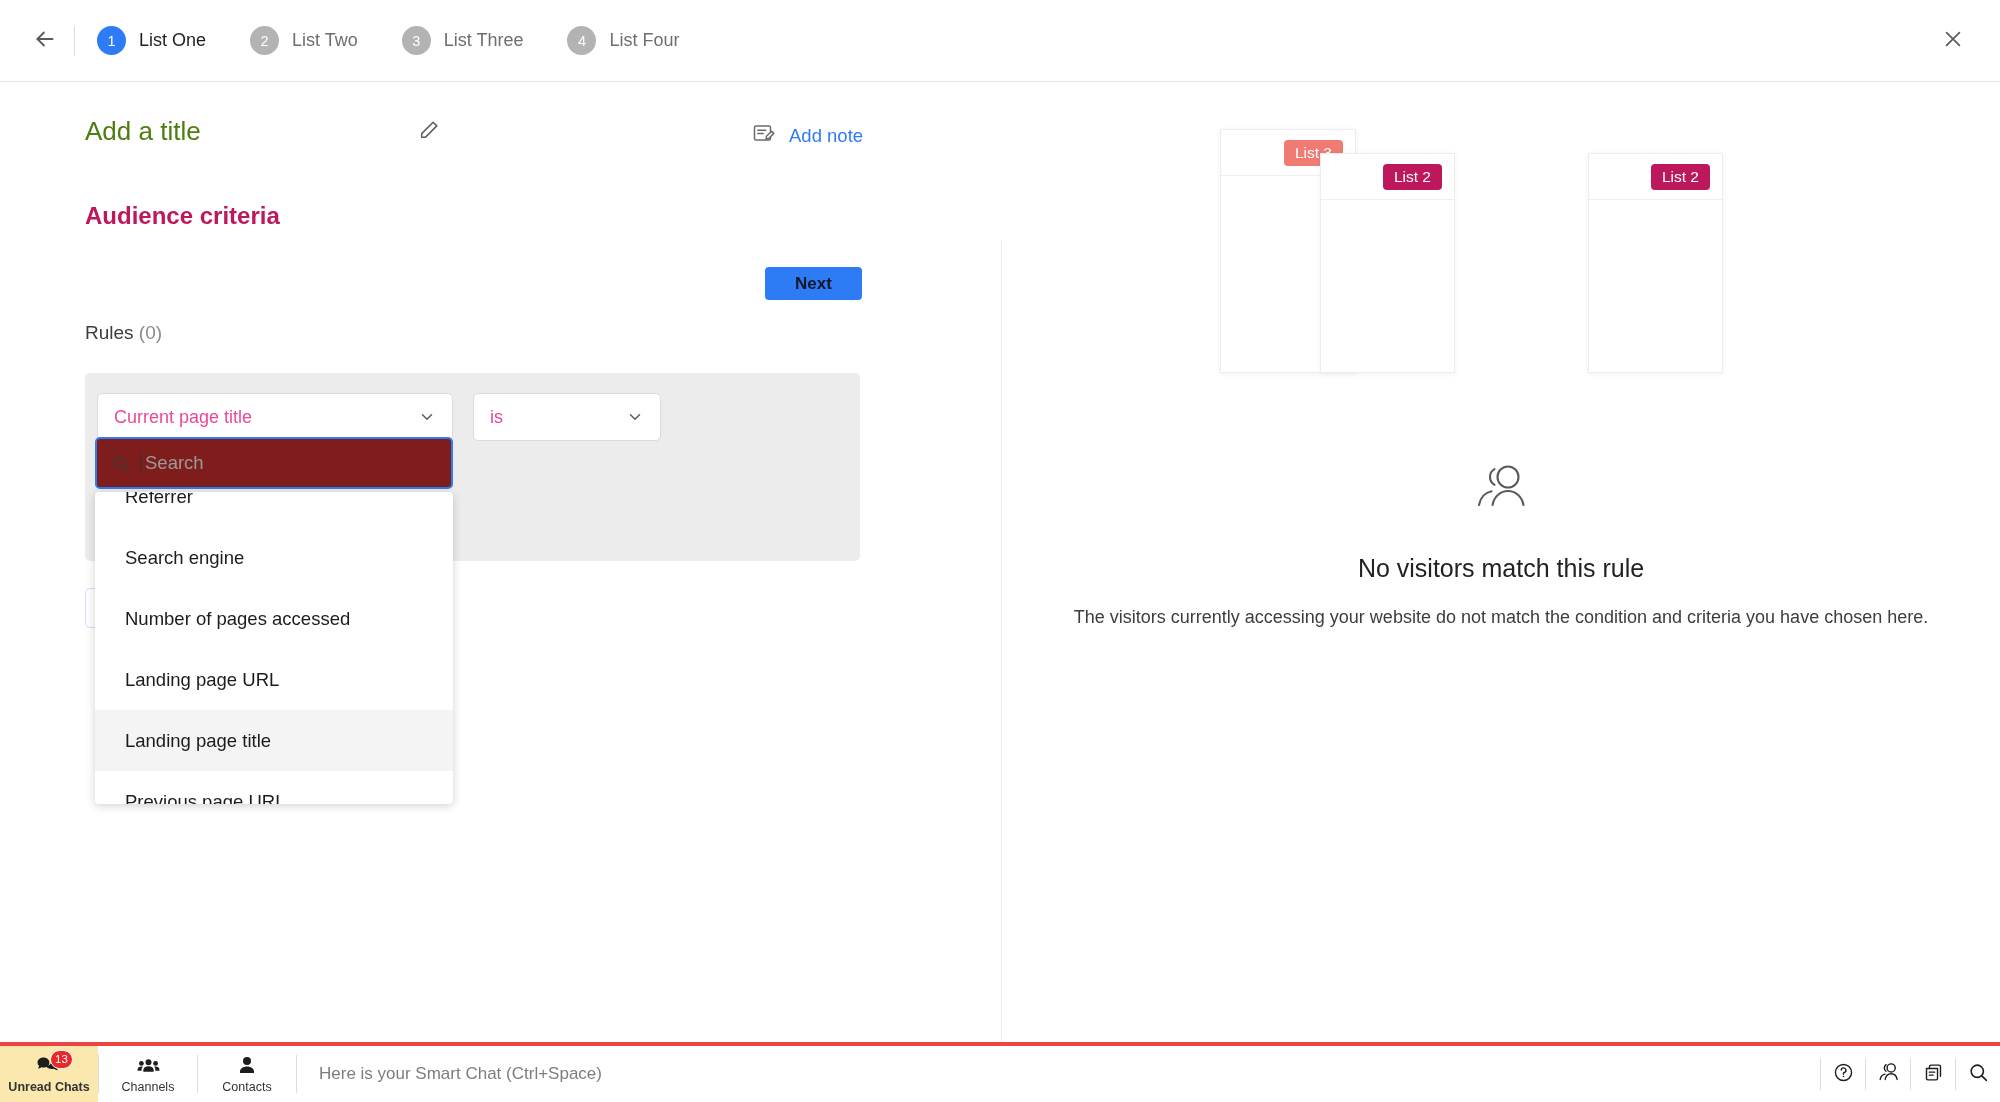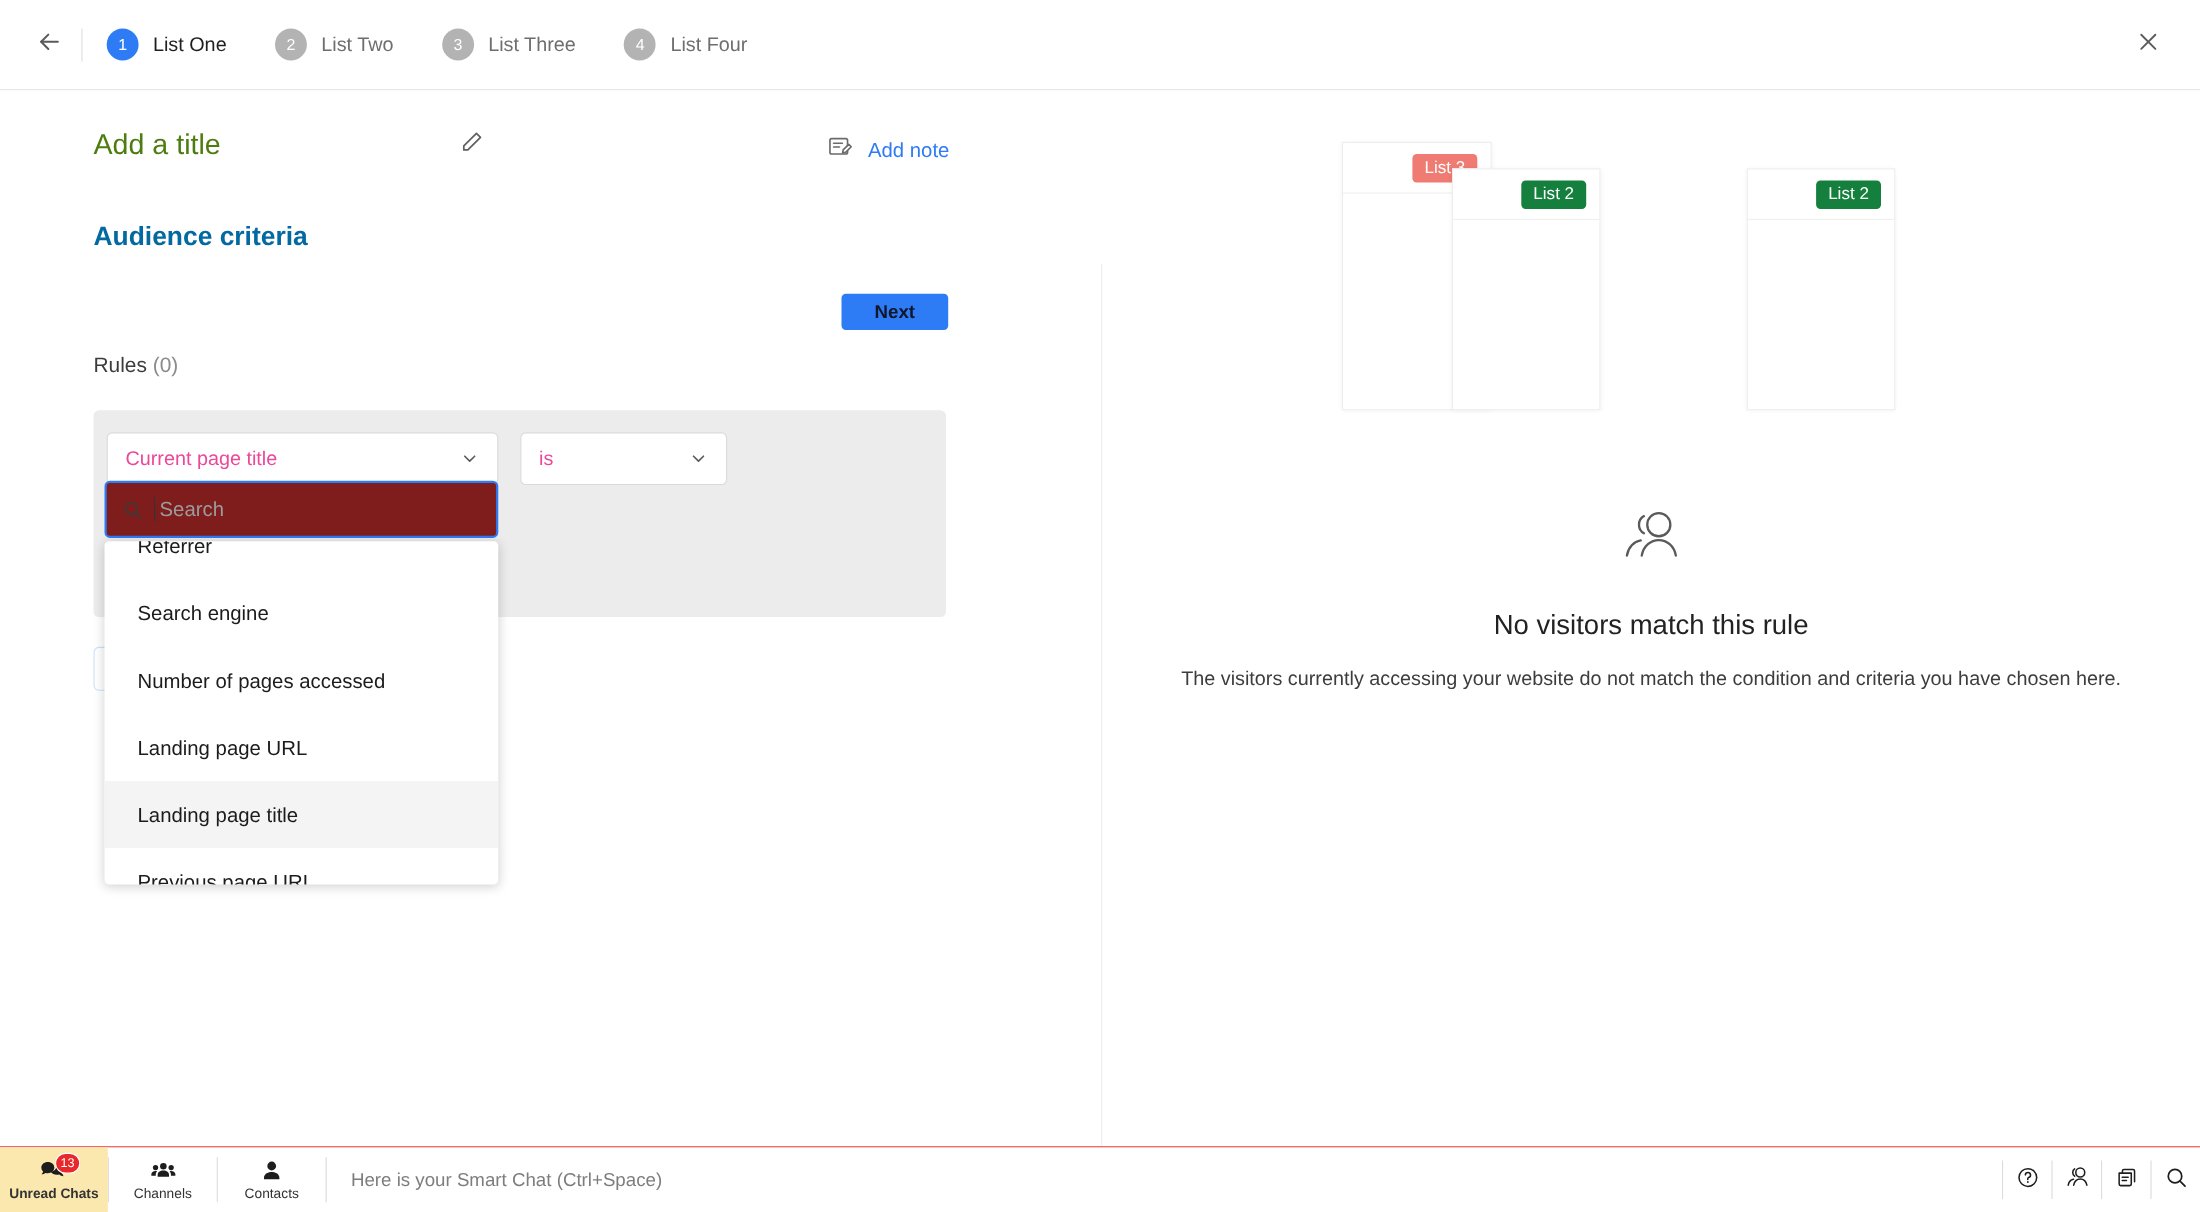--- a/index.html
+++ b/index.html
@@ -48,21 +48,21 @@
   
   .left-pane { position: absolute; left: 0; top: 0; width: 1001px; height: 920px; }
 
   .title-row { position: absolute; left: 85px; top: 34px; display: flex; align-items: center; }
   .title-text { font-size: 26px; color: #4d7c0f; }
   .edit-pencil { margin-left: 215px; width: 26px; height: 26px; display: flex; align-items: center; justify-content: center; cursor: pointer; color: #5f5f5f; }
 
   .add-note { position: absolute; left: 752px; top: 40px; display: flex; align-items: center; gap: 13px; cursor: pointer; }
   .add-note-label { font-size: 18.5px; color: #2e7bf6; }
 
-  .section-title { position: absolute; left: 85px; top: 120px; font-size: 24px; font-weight: 700; color: #0369a1; }
+  .section-title { position: absolute; left: 85px; top: 120px; font-size: 24px; font-weight: 700; color: #be185d; }
 
   .next-btn {
     position: absolute; left: 765px; top: 185px; width: 97px; height: 33px;
     background: #2e7bf6; color: #0f172a; border: none; border-radius: 4px;
     font-size: 17px; font-family: inherit; font-weight: 700; cursor: pointer;
     display: flex; align-items: center; justify-content: center;
   }
 
   .rules-line { position: absolute; left: 85px; top: 240px; font-size: 19px; color: #3c3c3c; }
   .rules-count { color: #8b8b8b; }
@@ -110,34 +110,34 @@
 
   
   .right-pane { position: absolute; left: 1002px; top: 0; width: 998px; height: 920px; }
   .cards { position: absolute; left: 218px; top: 47px; width: 560px; height: 270px; }
   .card {
     position: absolute; top: 0; background: #fff;
     border: 1px solid #ededed; box-shadow: 0 1px 5px rgba(0,0,0,.06);
   }
   .card-head { border-bottom: 1px solid #efefef; display: flex; align-items: center; justify-content: flex-end; padding-right: 12px; }
   .card-chip {
-    background: #15803d; color: #fff; font-size: 15.5px; border-radius: 4px;
+    background: #be185d; color: #fff; font-size: 15.5px; border-radius: 4px;
     padding: 4px 11px; white-space: nowrap;
   }
   .card.active .card-chip { background: #ef7b72; }
 
   .empty { position: absolute; left: 0; top: 380px; width: 998px; text-align: center; }
   .empty-icon { display: flex; justify-content: center; color: #555; margin-bottom: 42px; }
   .empty-title { font-size: 25px; color: #222; margin-bottom: 24px; }
   .empty-sub { font-size: 18px; color: #3d3d3d; }
 
   
   .bottombar {
     position: absolute; left: 0; bottom: 0; width: 2000px; height: 60px;
-    background: #fff; border-top: 1px solid #ef4444; display: flex; align-items: stretch;
+    background: #fff; border-top: 4px solid #ef4444; display: flex; align-items: stretch;
   }
   .bb-tab {
     width: 98px; display: flex; flex-direction: column; align-items: center;
     justify-content: center; gap: 3px; cursor: pointer; position: relative;
   }
   .bb-tab.active { background: #fbe8ae; }
   .bb-icon { height: 22px; display: flex; align-items: center; justify-content: center; color: #2b2b2b; position: relative; }
   .bb-label { font-size: 12.5px; color: #333; white-space: nowrap; }
   .bb-tab.active .bb-label { font-weight: 700; }
   .bb-badge {

